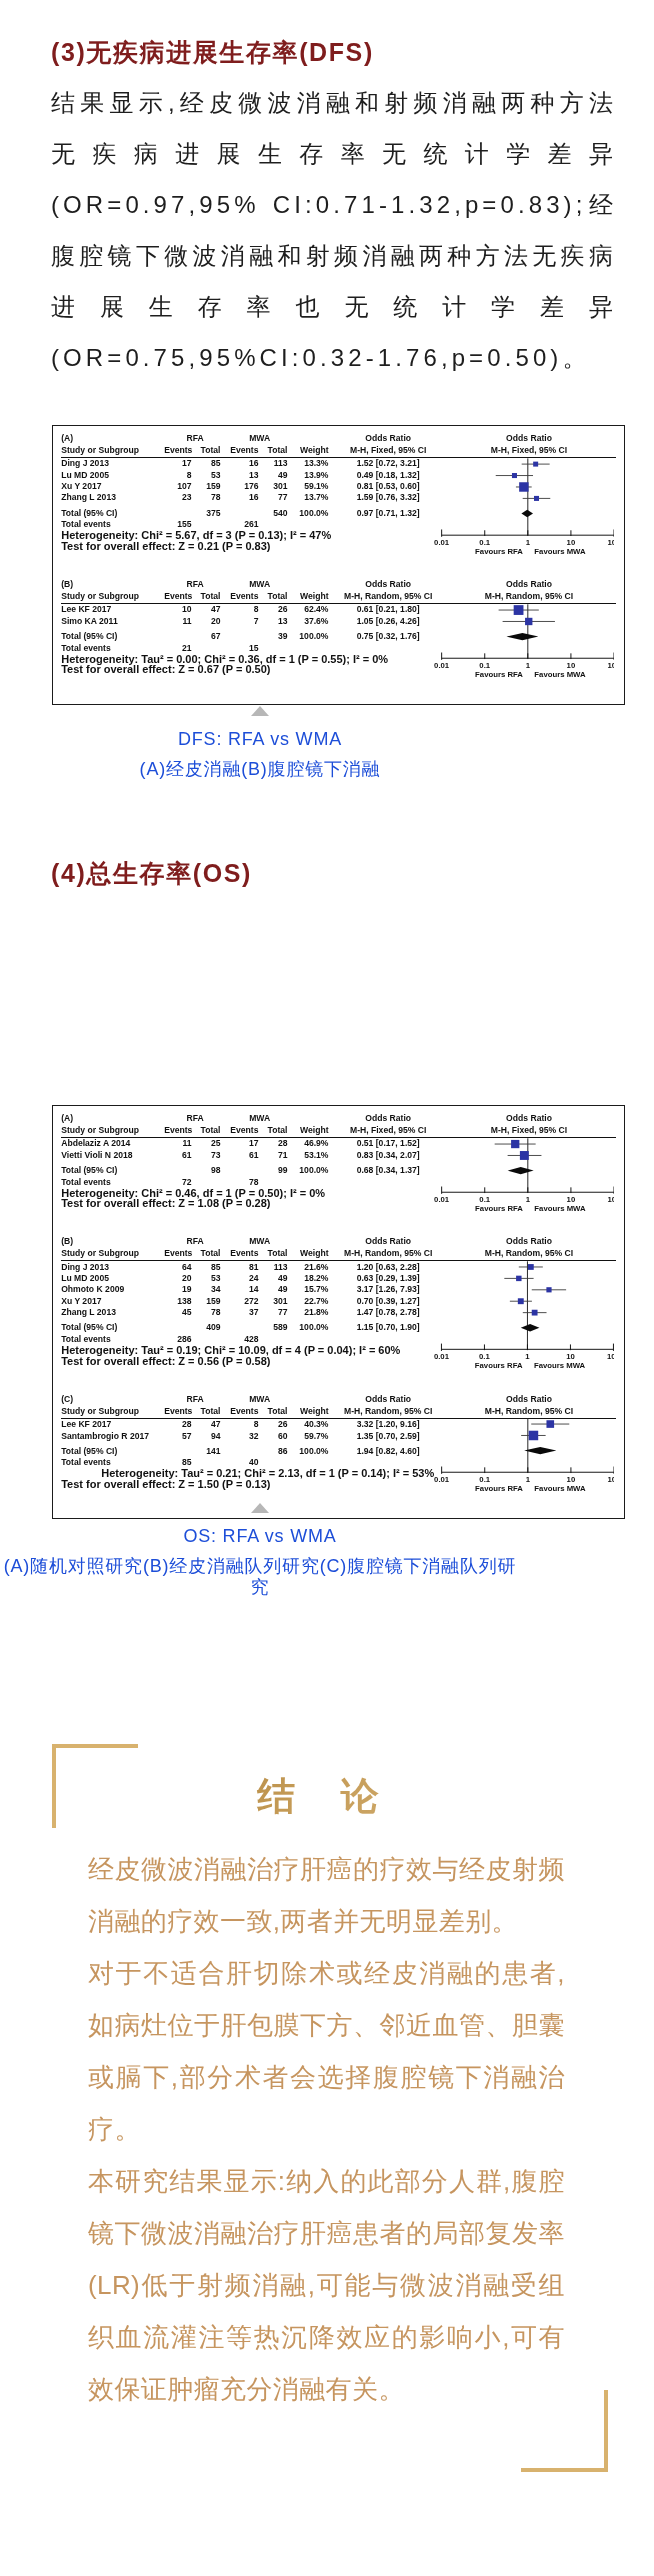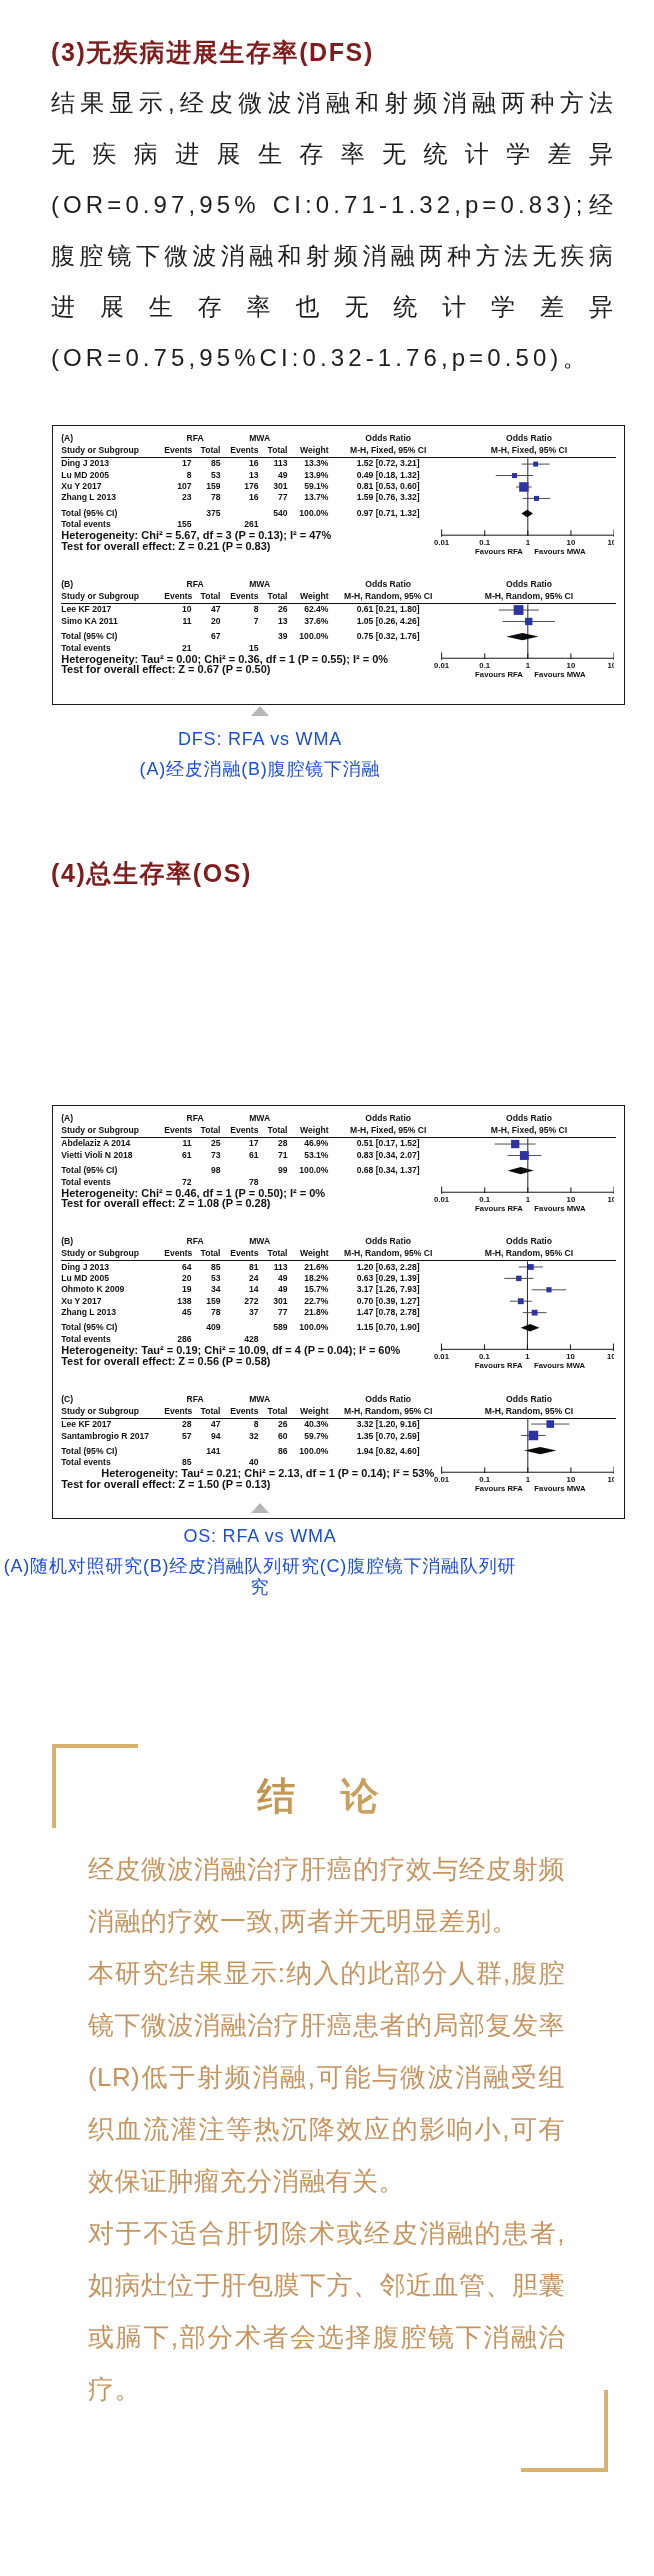--- a/index.html
+++ b/index.html
@@ -531,20 +531,20 @@
     <div class="cap-title">OS: RFA vs WMA</div>
     <div class="cap-sub">(A)随机对照研究(B)经皮消融队列研究(C)腹腔镜下消融队列研究</div>
   </div>
 
   <div class="abs bracket-tl"></div>
 
   <div class="abs conc-title">结 论</div>
 
   <div class="abs conc-paras">
     <p>经皮微波消融治疗肝癌的疗效与经皮射频消融的疗效一致,两者并无明显差别。</p>
+    <p>对于不适合肝切除术或经皮消融的患者,如病灶位于肝包膜下方、邻近血管、胆囊或膈下,部分术者会选择腹腔镜下消融治疗。</p>
     <p>本研究结果显示:纳入的此部分人群,腹腔镜下微波消融治疗肝癌患者的局部复发率(LR)低于射频消融,可能与微波消融受组织血流灌注等热沉降效应的影响小,可有效保证肿瘤充分消融有关。</p>
-    <p>对于不适合肝切除术或经皮消融的患者,如病灶位于肝包膜下方、邻近血管、胆囊或膈下,部分术者会选择腹腔镜下消融治疗。</p>
   </div>
 
   <div class="abs bracket-br"></div>
 
 </div>
 
 
 </body></html>

